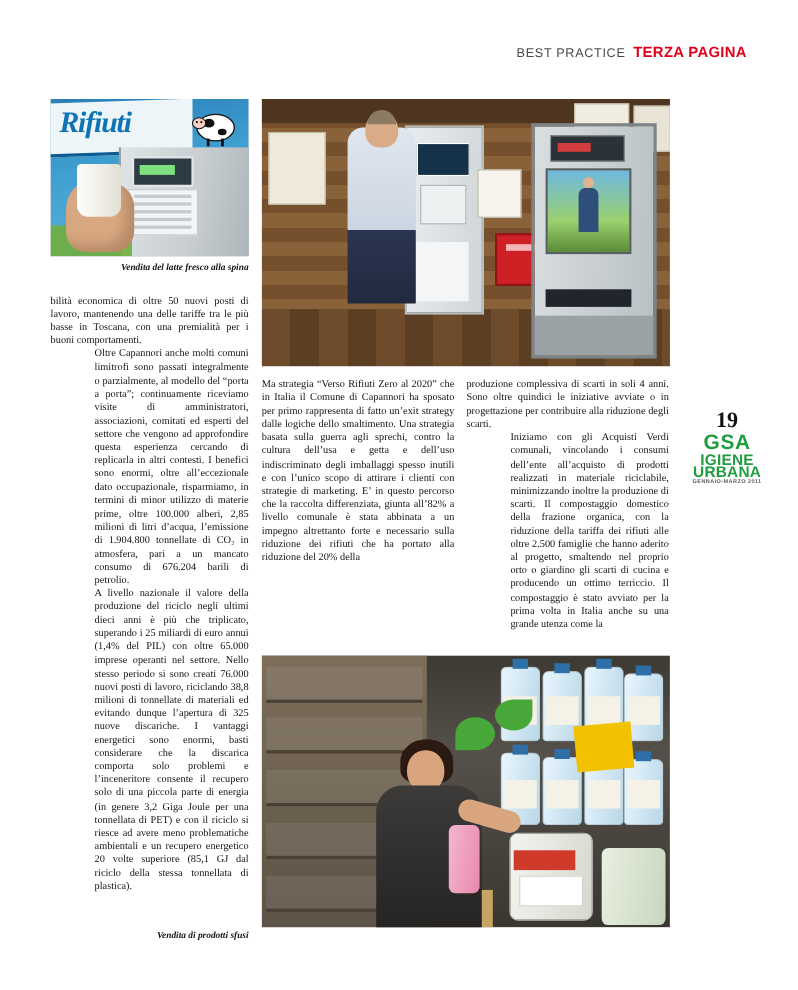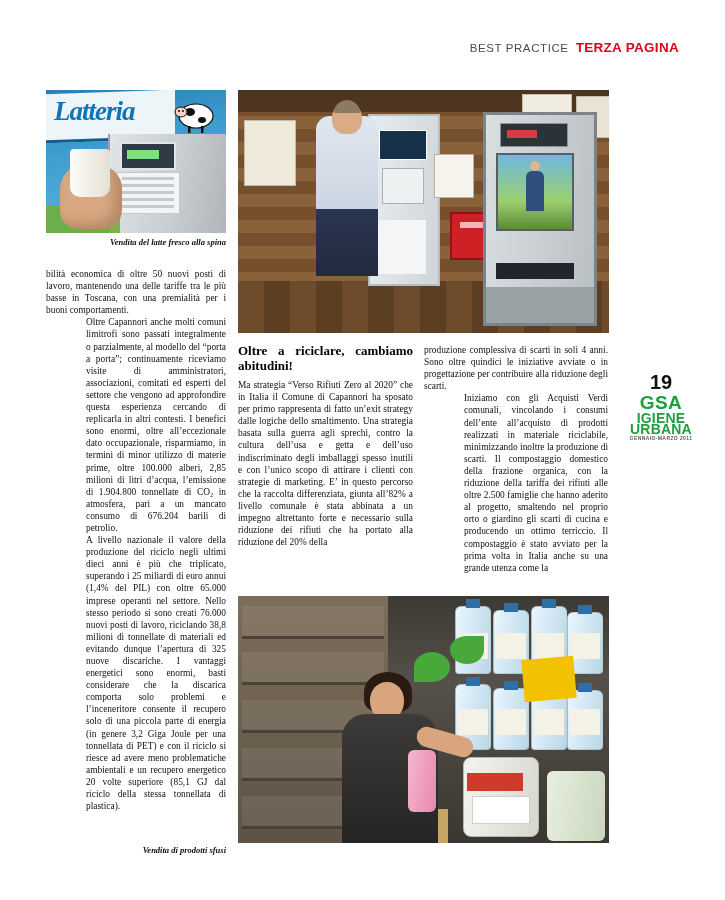--- a/index.html
+++ b/index.html
@@ -499,21 +499,21 @@
   
   .sidebar {
     position: absolute;
     right: 22px;
     top: 372px;
     width: 84px;
     text-align: center;
     font-family: "Liberation Sans", sans-serif;
   }
   .pagenum {
-    font-family: Liberation Sans, sans-serif;
+    font-family: Liberation Serif, serif;
     font-weight: 700;
     font-size: 20px;
     color: #111;
     line-height: 20px;
   }
   .gsa {
     font-weight: 700;
     font-size: 19px;
     color: #1f9e3f;
     letter-spacing: 0.5px;
@@ -541,21 +541,21 @@
 <div class="page">
 
   <div class="header">
     <span class="best">BEST PRACTICE</span>
     <span class="terza">TERZA PAGINA</span>
   </div>
 
   <div class="photo" id="photo-milk">
     <div class="milk-sky"></div>
     <div class="milk-sign"></div>
-    <div class="milk-sign-text">Latteria</div>
+    <div class="milk-sign-text">Rifiuti</div>
     <svg class="milk-cow" viewBox="0 0 46 38">
       <ellipse cx="24" cy="20" rx="17" ry="12" fill="#ffffff" stroke="#111" stroke-width="1.2"></ellipse>
       <ellipse cx="18" cy="16" rx="5" ry="4" fill="#111"></ellipse>
       <ellipse cx="30" cy="24" rx="4" ry="3" fill="#111"></ellipse>
       <ellipse cx="9" cy="16" rx="6" ry="5" fill="#f6d0c0" stroke="#111" stroke-width="1"></ellipse>
       <circle cx="7" cy="15" r="1" fill="#111"></circle>
       <circle cx="11" cy="15" r="1" fill="#111"></circle>
       <rect x="16" y="30" width="2.5" height="7" fill="#111"></rect>
       <rect x="29" y="30" width="2.5" height="7" fill="#111"></rect>
     </svg>
@@ -600,21 +600,20 @@
     </div>
   </div>
 
   <div class="col" id="col1">
     <p>bilità economica di oltre 50 nuovi posti di lavoro, mantenendo una delle tariffe tra le più basse in Toscana, con una premialità per i buoni comportamenti.</p>
     <p>Oltre Capannori anche molti comuni limitrofi sono passati integralmente o parzialmente, al modello del “porta a porta”; continuamente riceviamo visite di amministratori, associazioni, comitati ed esperti del settore che vengono ad approfondire questa esperienza cercando di replicarla in altri contesti. I benefici sono enormi, oltre all’eccezionale dato occupazionale, risparmiamo, in termini di minor utilizzo di materie prime, oltre 100.000 alberi, 2,85 milioni di litri d’acqua, l’emissione di 1.904.800 tonnellate di CO₂ in atmosfera, pari a un mancato consumo di 676.204 barili di petrolio.</p>
     <p>A livello nazionale il valore della produzione del riciclo negli ultimi dieci anni è più che triplicato, superando i 25 miliardi di euro annui (1,4% del PIL) con oltre 65.000 imprese operanti nel settore. Nello stesso periodo si sono creati 76.000 nuovi posti di lavoro, riciclando 38,8 milioni di tonnellate di materiali ed evitando dunque l’apertura di 325 nuove discariche. I vantaggi energetici sono enormi, basti considerare che la discarica comporta solo problemi e l’inceneritore consente il recupero solo di una piccola parte di energia (in genere 3,2 Giga Joule per una tonnellata di PET) e con il riciclo si riesce ad avere meno problematiche ambientali e un recupero energetico 20 volte superiore (85,1 GJ dal riciclo della stessa tonnellata di plastica).</p>
   </div>
 
   <div class="col" id="col2">
-    <div class="subhead">Oltre a riciclare, cambiamo abitudini!</div>
     <p>Ma strategia “Verso Rifiuti Zero al 2020” che in Italia il Comune di Capannori ha sposato per primo rappresenta di fatto un’exit strategy dalle logiche dello smaltimento. Una strategia basata sulla guerra agli sprechi, contro la cultura dell’usa e getta e dell’uso indiscriminato degli imballaggi spesso inutili e con l’unico scopo di attirare i clienti con strategie di marketing. E’ in questo percorso che la raccolta differenziata, giunta all’82% a livello comunale è stata abbinata a un impegno altrettanto forte e necessario sulla riduzione dei rifiuti che ha portato alla riduzione del 20% della</p>
   </div>
 
   <div class="col" id="col3">
     <p>produzione complessiva di scarti in soli 4 anni. Sono oltre quindici le iniziative avviate o in progettazione per contribuire alla riduzione degli scarti.</p>
     <p>Iniziamo con gli Acquisti Verdi comunali, vincolando i consumi dell’ente all’acquisto di prodotti realizzati in materiale riciclabile, minimizzando inoltre la produzione di scarti. Il compostaggio domestico della frazione organica, con la riduzione della tariffa dei rifiuti alle oltre 2.500 famiglie che hanno aderito al progetto, smaltendo nel proprio orto o giardino gli scarti di cucina e producendo un ottimo terriccio. Il compostaggio è stato avviato per la prima volta in Italia anche su una grande utenza come la</p>
   </div>
 
   <div class="sidebar">
     <div class="pagenum">19</div>

